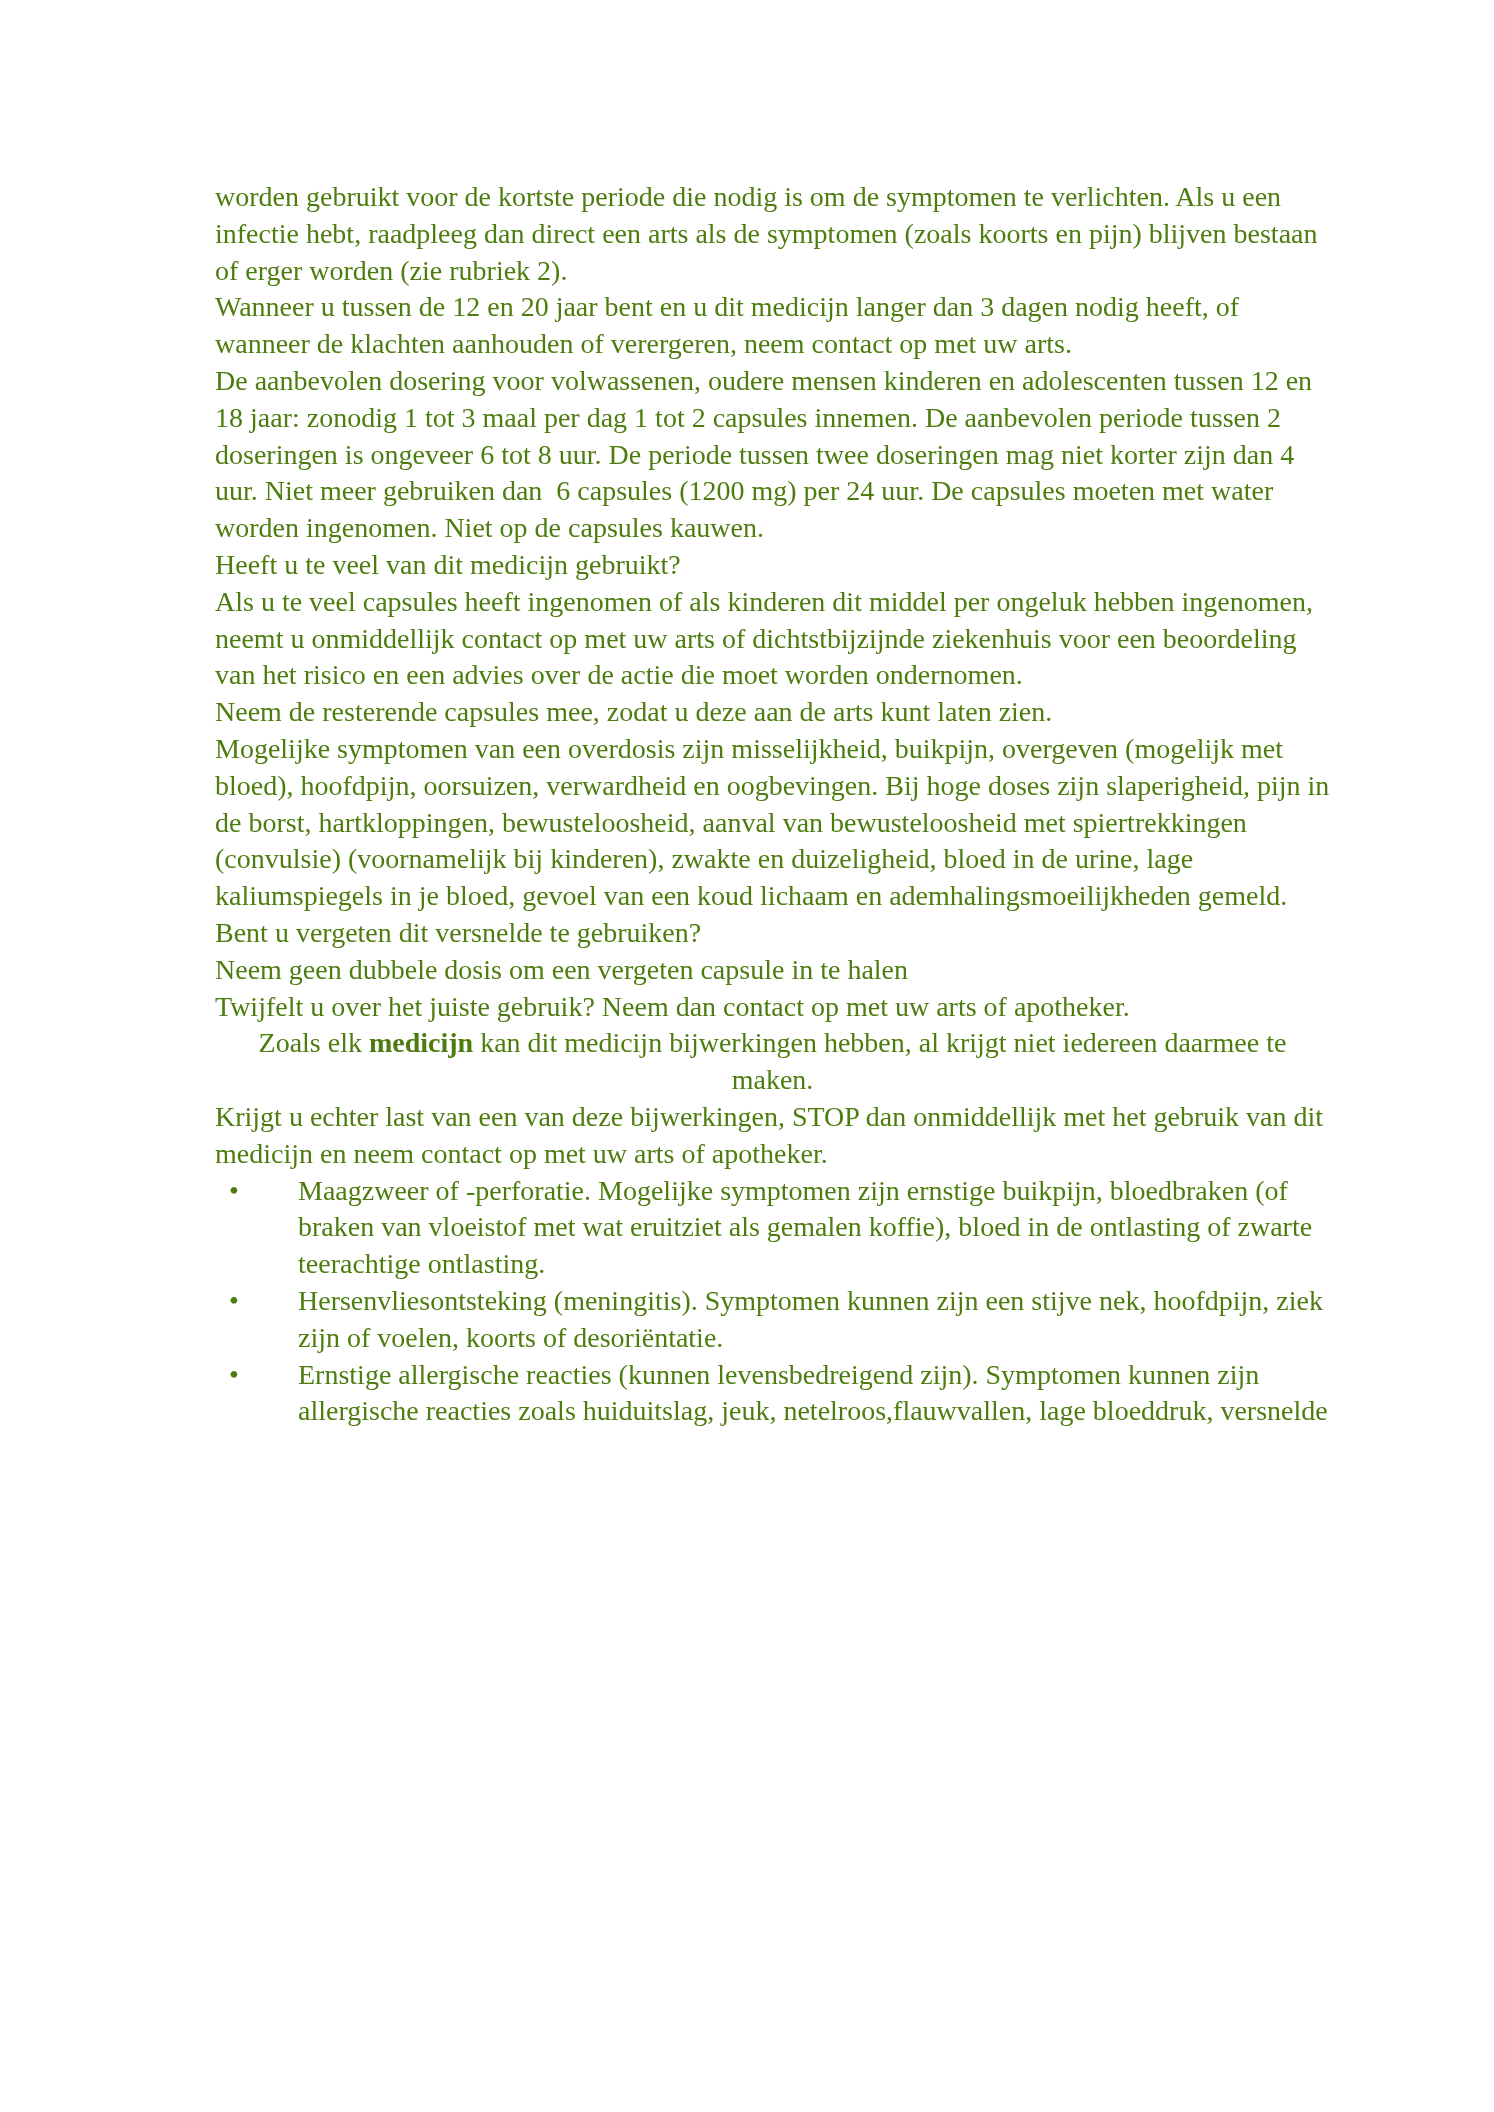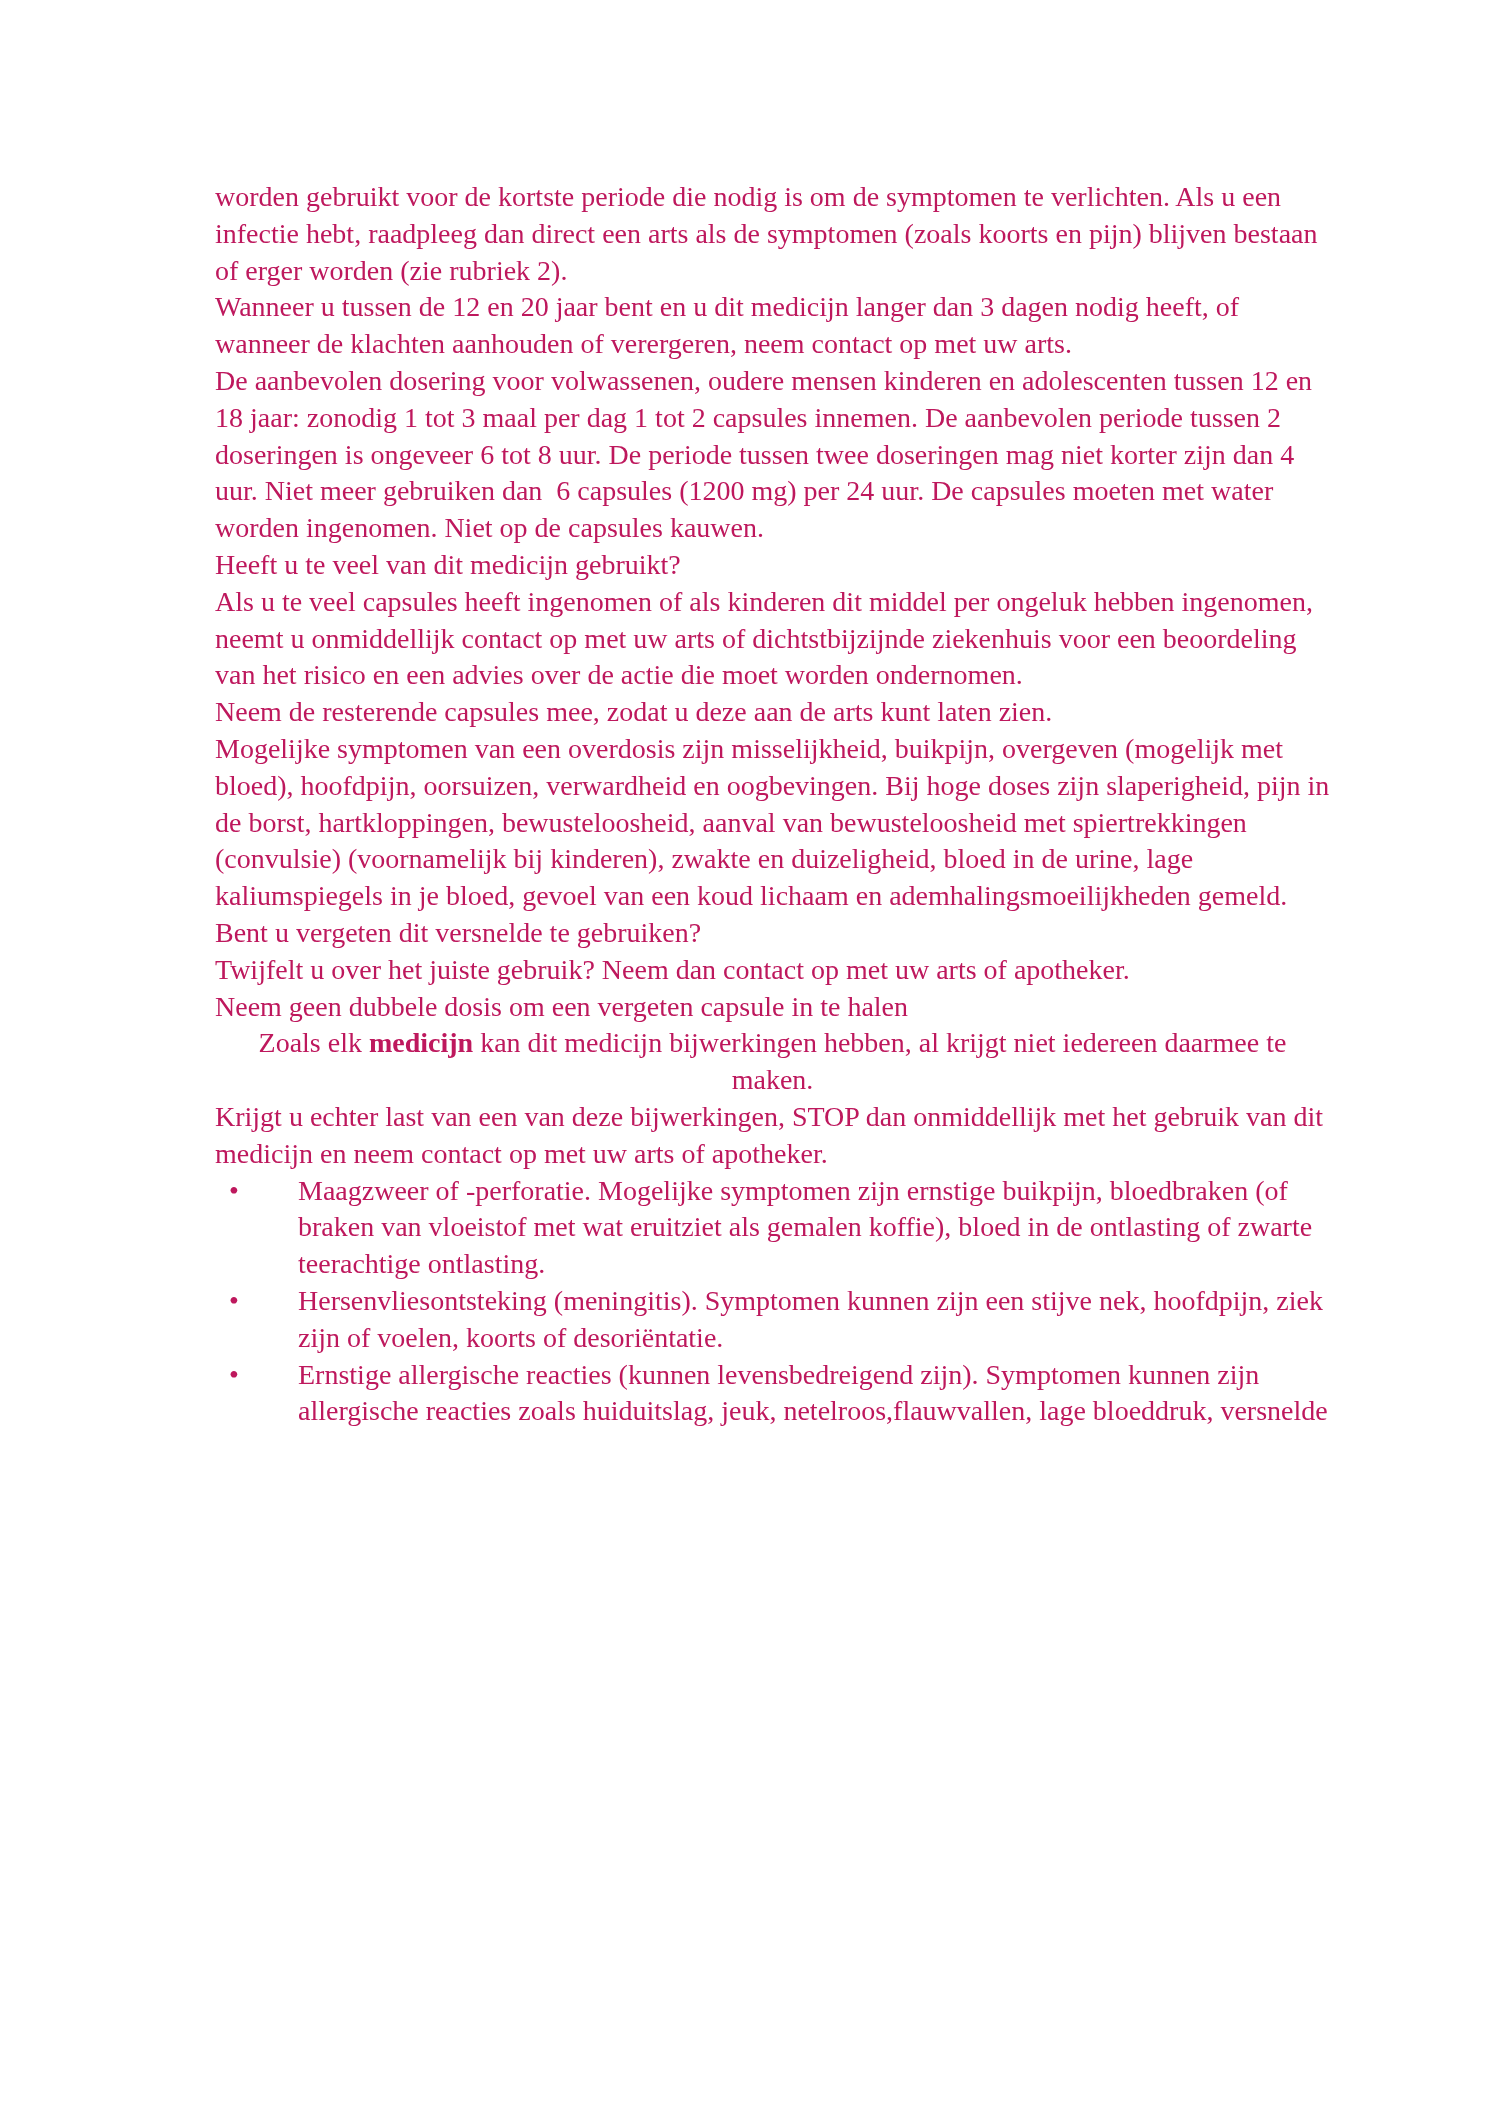--- a/index.html
+++ b/index.html
@@ -13,21 +13,21 @@
     overflow: hidden;
   }
   .sheet {
     box-sizing: border-box;
     width: 1494px;
     height: 1876px;
     padding: 179px 164px 0 215px;
     font-family: "Liberation Serif", "DejaVu Serif", serif;
     font-size: 28px;
     line-height: 36.8px;
-    color: #be185d;
+    color: #4d7c0f;
     background: #ffffff;
     border-radius: 21px;
   }
   .sheet p, .sheet h2, .sheet h3, .sheet ul, .sheet li {
     margin: 0;
     padding: 0;
     font-size: 28px;
     line-height: 36.8px;
     font-weight: normal;
   }
@@ -60,22 +60,22 @@
 
 
   <p class="mt-l">De aanbevolen dosering voor volwassenen, oudere mensen kinderen en adolescenten tussen 12 en 18 jaar: zonodig 1 tot 3 maal per dag 1 tot 2 capsules innemen. De aanbevolen periode tussen 2 doseringen is ongeveer 6 tot 8 uur. De periode tussen twee doseringen mag niet korter zijn dan 4 uur. Niet meer gebruiken dan&nbsp; 6 capsules (1200 mg) per 24 uur. De capsules moeten met water worden ingenomen. Niet op de capsules kauwen.</p>
 
   <h3 class="bold mt-h">Heeft u te veel van dit medicijn gebruikt?</h3>
   <p>Als u te veel capsules heeft ingenomen of als kinderen dit middel per ongeluk hebben ingenomen, neemt u onmiddellijk contact op met uw arts of dichtstbijzijnde ziekenhuis voor een beoordeling van het risico en een advies over de actie die moet worden ondernomen.</p>
   <p>Neem de resterende capsules mee, zodat u deze aan de arts kunt laten zien.</p>
   <p>Mogelijke symptomen van een overdosis zijn misselijkheid, buikpijn, overgeven (mogelijk met bloed), hoofdpijn, oorsuizen, verwardheid en oogbevingen. Bij hoge doses zijn slaperigheid, pijn in de borst, hartkloppingen, bewusteloosheid, aanval van bewusteloosheid met spiertrekkingen (convulsie) (voornamelijk bij kinderen), zwakte en duizeligheid, bloed in de urine, lage kaliumspiegels in je bloed, gevoel van een koud lichaam en ademhalingsmoeilijkheden gemeld.</p>
 
   <h3 class="bold mt-h">Bent u vergeten dit versnelde te gebruiken?</h3>
+  <p>Neem geen dubbele dosis om een vergeten capsule in te halen</p>
   <p>Twijfelt u over het juiste gebruik? Neem dan contact op met uw arts of apotheker.</p>
-  <p>Neem geen dubbele dosis om een vergeten capsule in te halen</p>
 
 
   <p class="mt-s2"><span>Zoals elk </span><span class="bold">medicijn</span><span> kan dit medicijn bijwerkingen hebben, al krijgt niet iedereen daarmee te maken.</span></p>
 
   <p>Krijgt u echter last van een van deze bijwerkingen, STOP dan onmiddellijk met het gebruik van dit medicijn en neem contact op met uw arts of apotheker.</p>
 
   <ul class="bullets">
     <li>Maagzweer of -perforatie. Mogelijke symptomen zijn ernstige buikpijn, bloedbraken (of braken van vloeistof met wat eruitziet als gemalen koffie), bloed in de ontlasting of zwarte teerachtige ontlasting.</li>
     <li>Hersenvliesontsteking (meningitis). Symptomen kunnen zijn een stijve nek, hoofdpijn, ziek zijn of voelen, koorts of desoriëntatie.</li>
     <li>Ernstige allergische reacties (kunnen levensbedreigend zijn). Symptomen kunnen zijn allergische reacties zoals huiduitslag, jeuk, netelroos,flauwvallen, lage bloeddruk, versnelde</li>

